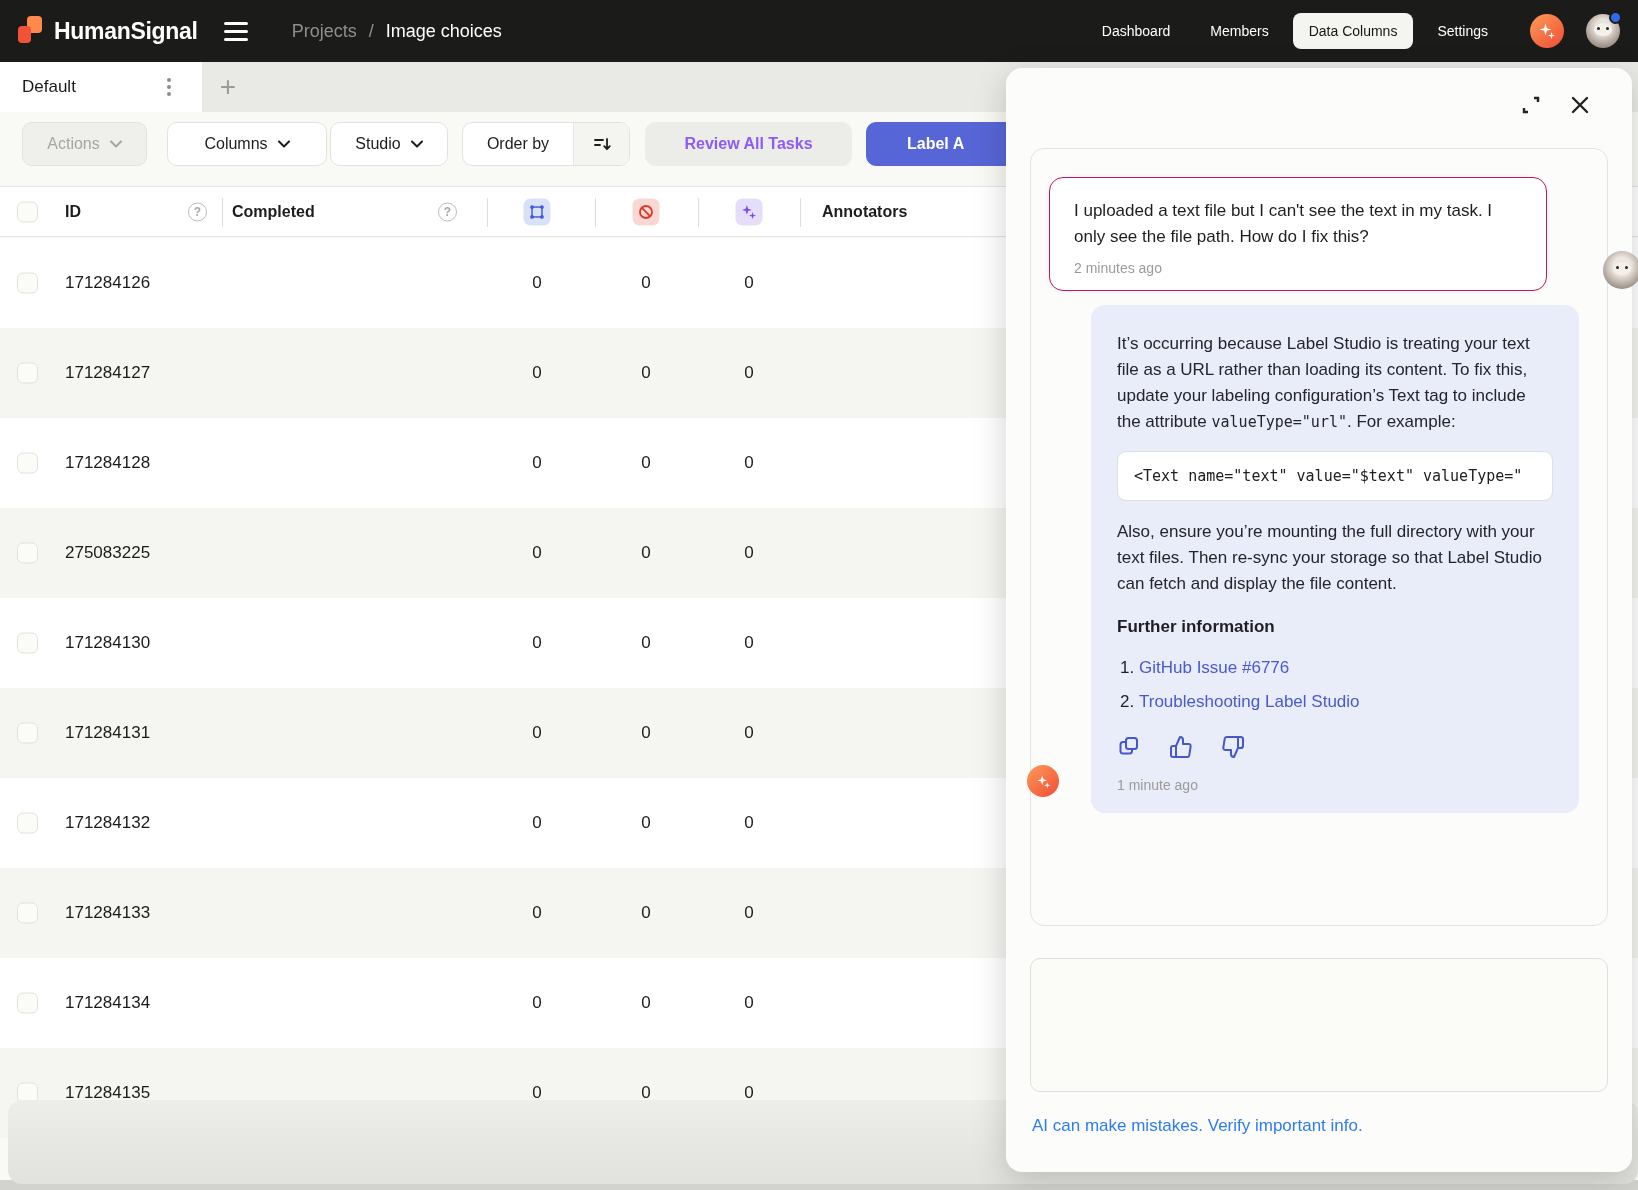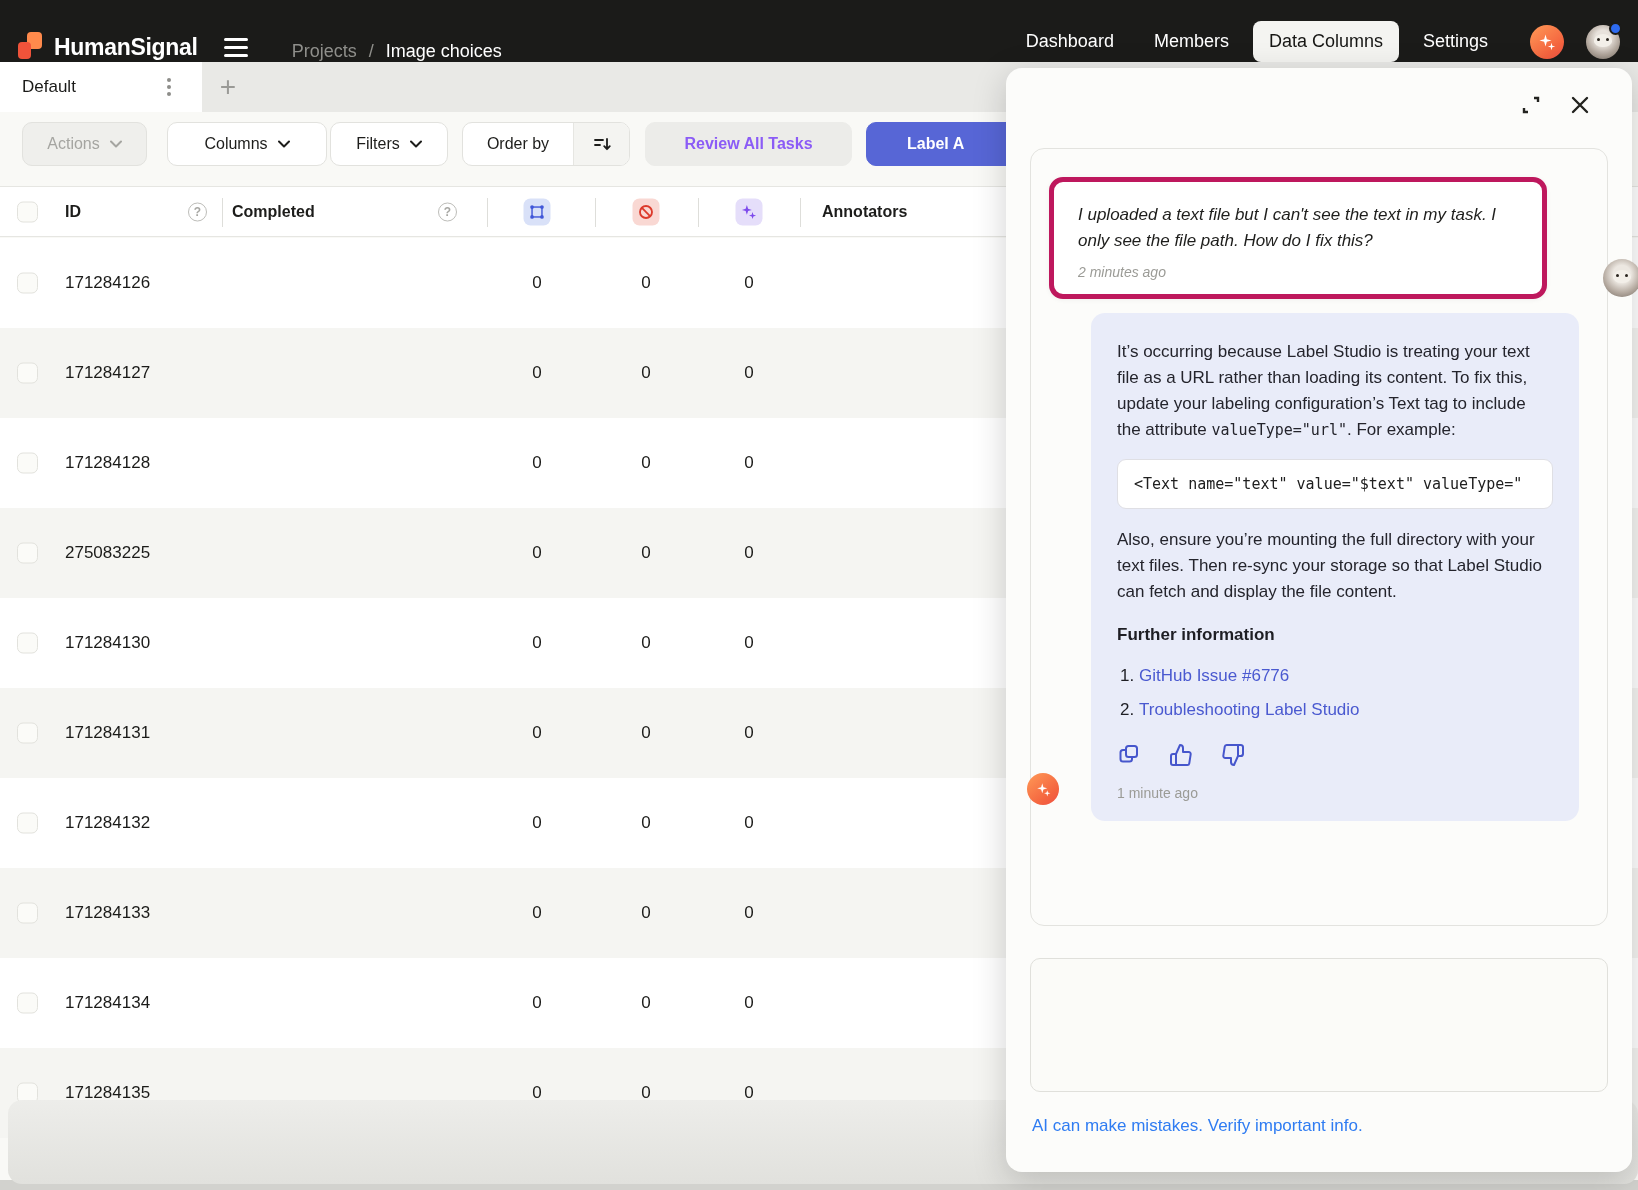--- a/index.html
+++ b/index.html
@@ -1,32 +1,32 @@
 <!DOCTYPE html>
 <html><head>
 <meta charset="utf-8">
 <style>
   * { margin:0; padding:0; box-sizing:border-box; }
   html,body { width:1638px; height:1190px; overflow:hidden; }
   body { font-family:"Liberation Sans", sans-serif; background:#F9F9F6; position:relative; color:#1d1d1b; }
 
   
-  .topnav { position:absolute; left:0; top:0; width:1638px; height:62px; background:#1b1b19; display:flex; align-items:flex-end; padding:0 18px; z-index:40; }
+  .topnav { position:absolute; left:0; top:0; width:1638px; height:62px; background:#1b1b19; display:flex; align-items:center; padding:0 18px; z-index:40; }
   .logo { display:flex; align-items:center; gap:10px; }
   .logo-mark { position:relative; width:26px; height:30px; }
   .logo-sq1 { position:absolute; left:9px; top:0; width:15px; height:17px; background:#FF8A4C; border-radius:4px; }
   .logo-sq2 { position:absolute; left:0; top:10px; width:13px; height:17px; background:#F0533A; border-radius:4px; }
   .logo-text { color:#fff; font-size:23px; font-weight:700; letter-spacing:-0.3px; }
   .hamburger { margin-left:26px; width:30px; height:30px; display:flex; flex-direction:column; justify-content:center; gap:5px; cursor:pointer; }
   .hamburger i { display:block; width:24px; height:3px; background:#fff; border-radius:2px; }
   .breadcrumb { margin-left:38px; font-size:18px; display:flex; gap:12px; align-items:center; }
   .bc-muted { color:#8f8f8b; }
   .bc-current { color:#fff; }
   .nav-right { margin-left:auto; display:flex; align-items:center; gap:8px; }
-  .nav-link { color:#fff; font-size:18px; padding:10px 16px; border-radius:8px; cursor:pointer; white-space:nowrap; }
+  .nav-link { color:#fff; font-size:14px; padding:10px 16px; border-radius:8px; cursor:pointer; white-space:nowrap; }
   .nav-link.active { background:#F4F4F1; color:#161614; font-weight:500; }
   .nav-ai-btn { margin-left:18px; width:34px; height:34px; border-radius:50%; background:linear-gradient(140deg,#FF9A57 0%,#F4643F 70%,#EF4F44 100%); display:flex; align-items:center; justify-content:center; cursor:pointer; flex:0 0 auto; }
   .nav-avatar { position:relative; margin-left:14px; width:34px; height:34px; border-radius:50%; background:radial-gradient(circle at 50% 38%, #e8e2dc 0 28%, #b3a89e 60%, #6f655c 100%); cursor:pointer; flex:0 0 auto; }
   .nav-avatar .dot { position:absolute; right:-2px; top:-3px; width:13px; height:13px; border-radius:50%; background:#2E6BF0; border:2px solid #1b1b19; }
   .possum-face { position:absolute; left:8px; top:9px; width:18px; height:13px; border-radius:50% 50% 45% 45%; background:#f3efe9; }
   .possum-face:before, .possum-face:after { content:""; position:absolute; top:4px; width:3px; height:3px; border-radius:50%; background:#2a241f; }
   .possum-face:before { left:3px; } .possum-face:after { right:3px; }
 
   
   .tabbar { position:absolute; left:0; top:62px; width:1638px; height:50px; background:#E9E9E6; display:flex; align-items:stretch; }
@@ -70,21 +70,21 @@
   
   .bottombar { position:absolute; left:8px; top:1100px; width:1630px; height:84px; background:linear-gradient(#EDEDEA,#E1E1DD); border-radius:14px; z-index:10; }
   .bottomedge { position:absolute; left:0; top:1180px; width:1638px; height:10px; background:#D2D2CE; z-index:9; }
 
   
   .chat { position:absolute; left:1006px; top:68px; width:626px; height:1104px; background:#FCFCFA; border-radius:16px; box-shadow:0 8px 34px rgba(0,0,0,.18); z-index:50; }
   .chat-expand { position:absolute; right:88px; top:24px; width:26px; height:26px; cursor:pointer; color:#23231f; }
   .chat-close { position:absolute; right:38px; top:23px; width:28px; height:28px; cursor:pointer; color:#23231f; }
   .messages { position:absolute; left:24px; top:80px; width:578px; height:778px; border:1px solid #E3E3DF; border-radius:14px; }
   .user-row { position:relative; margin:28px 18px 0 18px; }
-  .user-bubble { width:498px; background:#FFFFFF; border:5px solid #be185d; border-radius:14px; box-shadow:0 1px 5px rgba(0,0,0,.05); padding:20px 24px 14px 24px;font-style:italic; }
+  .user-bubble { width:498px; background:#FFFFFF; border:1px solid #be185d; border-radius:14px; box-shadow:0 1px 5px rgba(0,0,0,.05); padding:20px 24px 14px 24px; }
   .msg-text { font-size:17px; line-height:26px; color:#1e1e1c; }
   .timestamp { margin-top:10px; font-size:14px; color:#9b9b96; }
   .user-avatar { position:absolute; right:-52px; bottom:2px; width:38px; height:38px; border-radius:50%; background:radial-gradient(circle at 50% 40%, #ece7e1 0 30%, #b5aaa0 62%, #6f655c 100%); }
   .ai-row { position:relative; margin:14px 28px 4px 60px; }
   .ai-bubble { background:#E9ECF9; border-radius:14px; padding:26px 26px 20px 26px; }
   .ai-bubble .msg-text { color:#24242c; }
   code.inline { font-family:"DejaVu Sans Mono", monospace; font-size:15px; }
   .codeblock { margin:16px 0 18px 0; background:#fff; border:1px solid #DFDFE4; border-radius:9px; padding:15px 16px; font-family:"DejaVu Sans Mono", monospace; font-size:15px; color:#202020; white-space:nowrap; overflow:hidden; }
   .further { margin-top:20px; font-size:17px; font-weight:700; color:#1e1e24; }
   .src-list { margin:14px 0 0 6px; padding-left:16px; }
@@ -156,21 +156,21 @@
         <path d="M1 1.5 L6 6.5 L11 1.5" fill="none" stroke="#A5A5A1" stroke-width="2" stroke-linecap="round" stroke-linejoin="round"></path>
       </svg>
   </button>
   <button class="btn btn-columns">
     <span>Columns</span>
     <svg class="chev" viewBox="0 0 12 8">
         <path d="M1 1.5 L6 6.5 L11 1.5" fill="none" stroke="#1d1d1b" stroke-width="2" stroke-linecap="round" stroke-linejoin="round"></path>
       </svg>
   </button>
   <button class="btn btn-filters">
-    <span>Filters</span>
+    <span>Studio</span>
     <svg class="chev" viewBox="0 0 12 8">
         <path d="M1 1.5 L6 6.5 L11 1.5" fill="none" stroke="#1d1d1b" stroke-width="2" stroke-linecap="round" stroke-linejoin="round"></path>
       </svg>
   </button>
   <div class="orderby">
     <span class="orderby-text">Order by</span>
     <span class="orderby-icon">
       <svg width="20" height="20" viewBox="0 0 20 20">
         <path d="M3 6 h8 M3 11 h5" stroke="#1d1d1b" stroke-width="1.8" stroke-linecap="round"></path>
         <path d="M15 5 v10 M12.2 12.2 L15 15.2 L17.8 12.2" fill="none" stroke="#1d1d1b" stroke-width="1.8" stroke-linecap="round" stroke-linejoin="round"></path>

